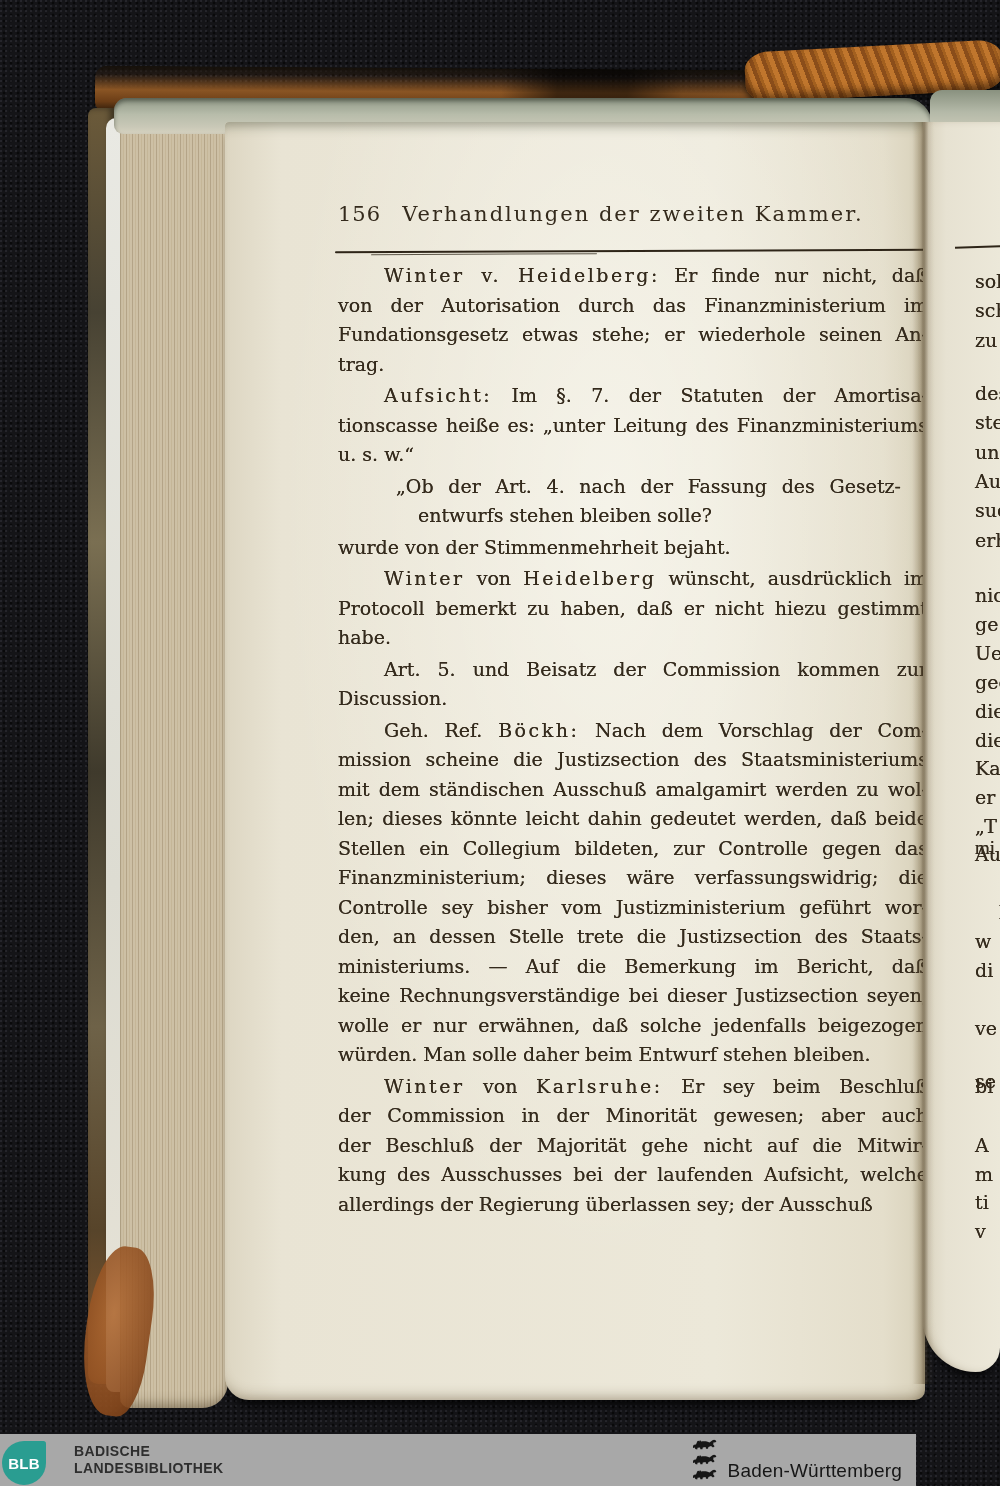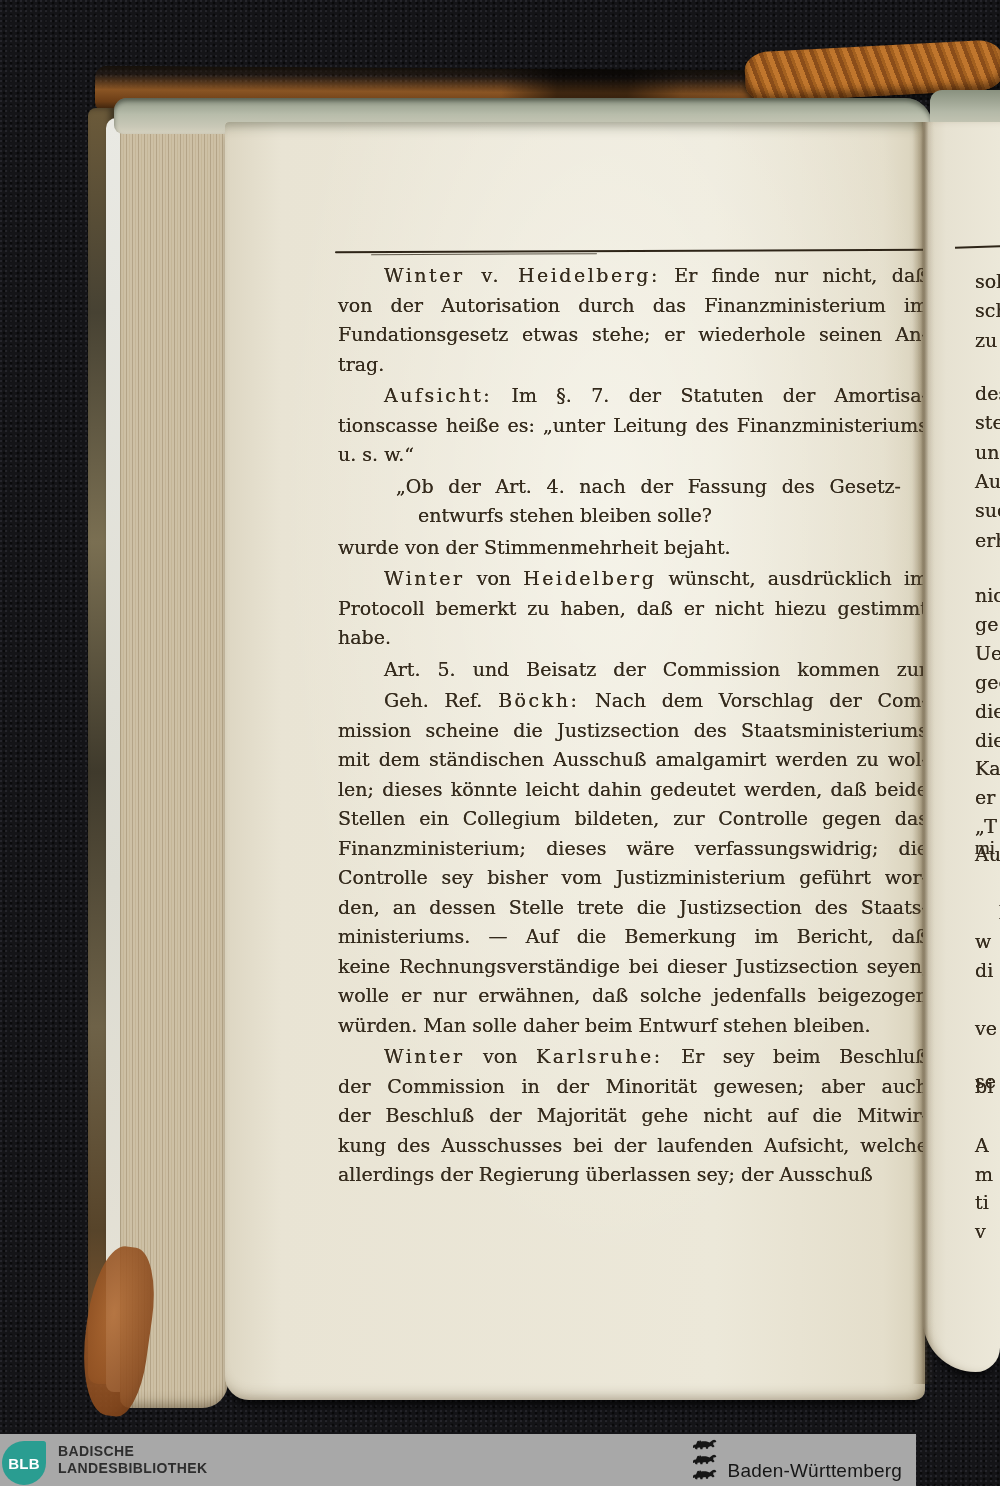--- a/index.html
+++ b/index.html
@@ -86,21 +86,21 @@
     background:linear-gradient(90deg,rgba(110,95,60,0),rgba(120,100,65,.30) 40%,rgba(82,66,40,.45) 55%,rgba(110,95,60,.08) 75%,rgba(110,95,60,0));}
 
   
   .footer-bar{position:absolute;left:0;top:1434px;width:916px;height:52px;background:#a8a8a8;
     display:flex;align-items:center;justify-content:space-between;
     font-family:"Liberation Sans",sans-serif;}
   .footer-left{display:flex;align-items:center;margin-left:2px;}
   .blb-logo{width:44px;height:44px;background:#2a9d91;border-radius:50% 6% 50% 50%;
     display:flex;align-items:center;justify-content:center;margin-top:6px;}
   .blb-logo span{color:#fff;font-weight:bold;font-size:15px;letter-spacing:.3px;}
-  .library-name{margin-left:12px;color:#2e2e2e;font-weight:bold;font-size:14px;line-height:17px;letter-spacing:.4px;}
+  .library-name{margin-left:28px;color:#2e2e2e;font-weight:bold;font-size:14px;line-height:17px;letter-spacing:.4px;}
   .footer-right{display:flex;align-items:flex-end;margin-right:14px;}
   .bw-arms{margin-right:10px;display:block;}
   .bw-label{color:#161616;font-size:19px;font-weight:500;letter-spacing:.2px;}
 </style>
 </head>
 <body>
 
 <div class="screen">
   <div class="book">
 
@@ -108,20 +108,24 @@
     <div class="headband"></div>
     <div class="leather-corner-tl"></div>
     <div class="cover-left"></div>
     <div class="white-sliver"></div>
     <div class="page-fan"></div>
     <div class="stain-bl"></div>
     <div class="top-edge-main"></div>
     <div class="top-edge-facing"></div>
 
     <div class="main-page">
+      <div class="page-header">
+        <span class="page-number">156</span>
+        <span class="running-title">Verhandlungen der zweiten Kammer.</span>
+      </div>
       <div class="rule"></div>
       <div class="text-block">
           <div class="para normal">
             <div class="line just first"><span class="sperr">Winter v. Heidelberg:</span><span> Er finde nur nicht, daß</span></div>
             <div class="line just"><span>von der Autorisation durch das Finanzministerium im</span></div>
             <div class="line just"><span>Fundationsgesetz etwas stehe; er wiederhole seinen An-</span></div>
             <div class="line"><span>trag.</span></div>
           </div>
           <div class="para normal">
             <div class="line just first"><span class="sperr">Aufsicht:</span><span> Im §. 7. der Statuten der Amortisa-</span></div>
@@ -135,20 +139,21 @@
           <div class="para flush">
             <div class="line first"><span>wurde von der Stimmenmehrheit bejaht.</span></div>
           </div>
           <div class="para normal">
             <div class="line just first"><span class="sperr">Winter</span><span> von </span><span class="sperr">Heidelberg</span><span> wünscht, ausdrücklich im</span></div>
             <div class="line just"><span>Protocoll bemerkt zu haben, daß er nicht hiezu gestimmt</span></div>
             <div class="line"><span>habe.</span></div>
           </div>
           <div class="para normal">
             <div class="line just first"><span>Art. 5. und Beisatz der Commission kommen zur</span></div>
+            <div class="line"><span>Discussion.</span></div>
           </div>
           <div class="para normal">
             <div class="line just first"><span>Geh. Ref. </span><span class="sperr">Böckh:</span><span> Nach dem Vorschlag der Com-</span></div>
             <div class="line just"><span>mission scheine die Justizsection des Staatsministeriums</span></div>
             <div class="line just"><span>mit dem ständischen Ausschuß amalgamirt werden zu wol-</span></div>
             <div class="line just"><span>len; dieses könnte leicht dahin gedeutet werden, daß beide</span></div>
             <div class="line just"><span>Stellen ein Collegium bildeten, zur Controlle gegen das</span></div>
             <div class="line just"><span>Finanzministerium; dieses wäre verfassungswidrig; die</span></div>
             <div class="line just"><span>Controlle sey bisher vom Justizministerium geführt wor-</span></div>
             <div class="line just"><span>den, an dessen Stelle trete die Justizsection des Staats-</span></div>

